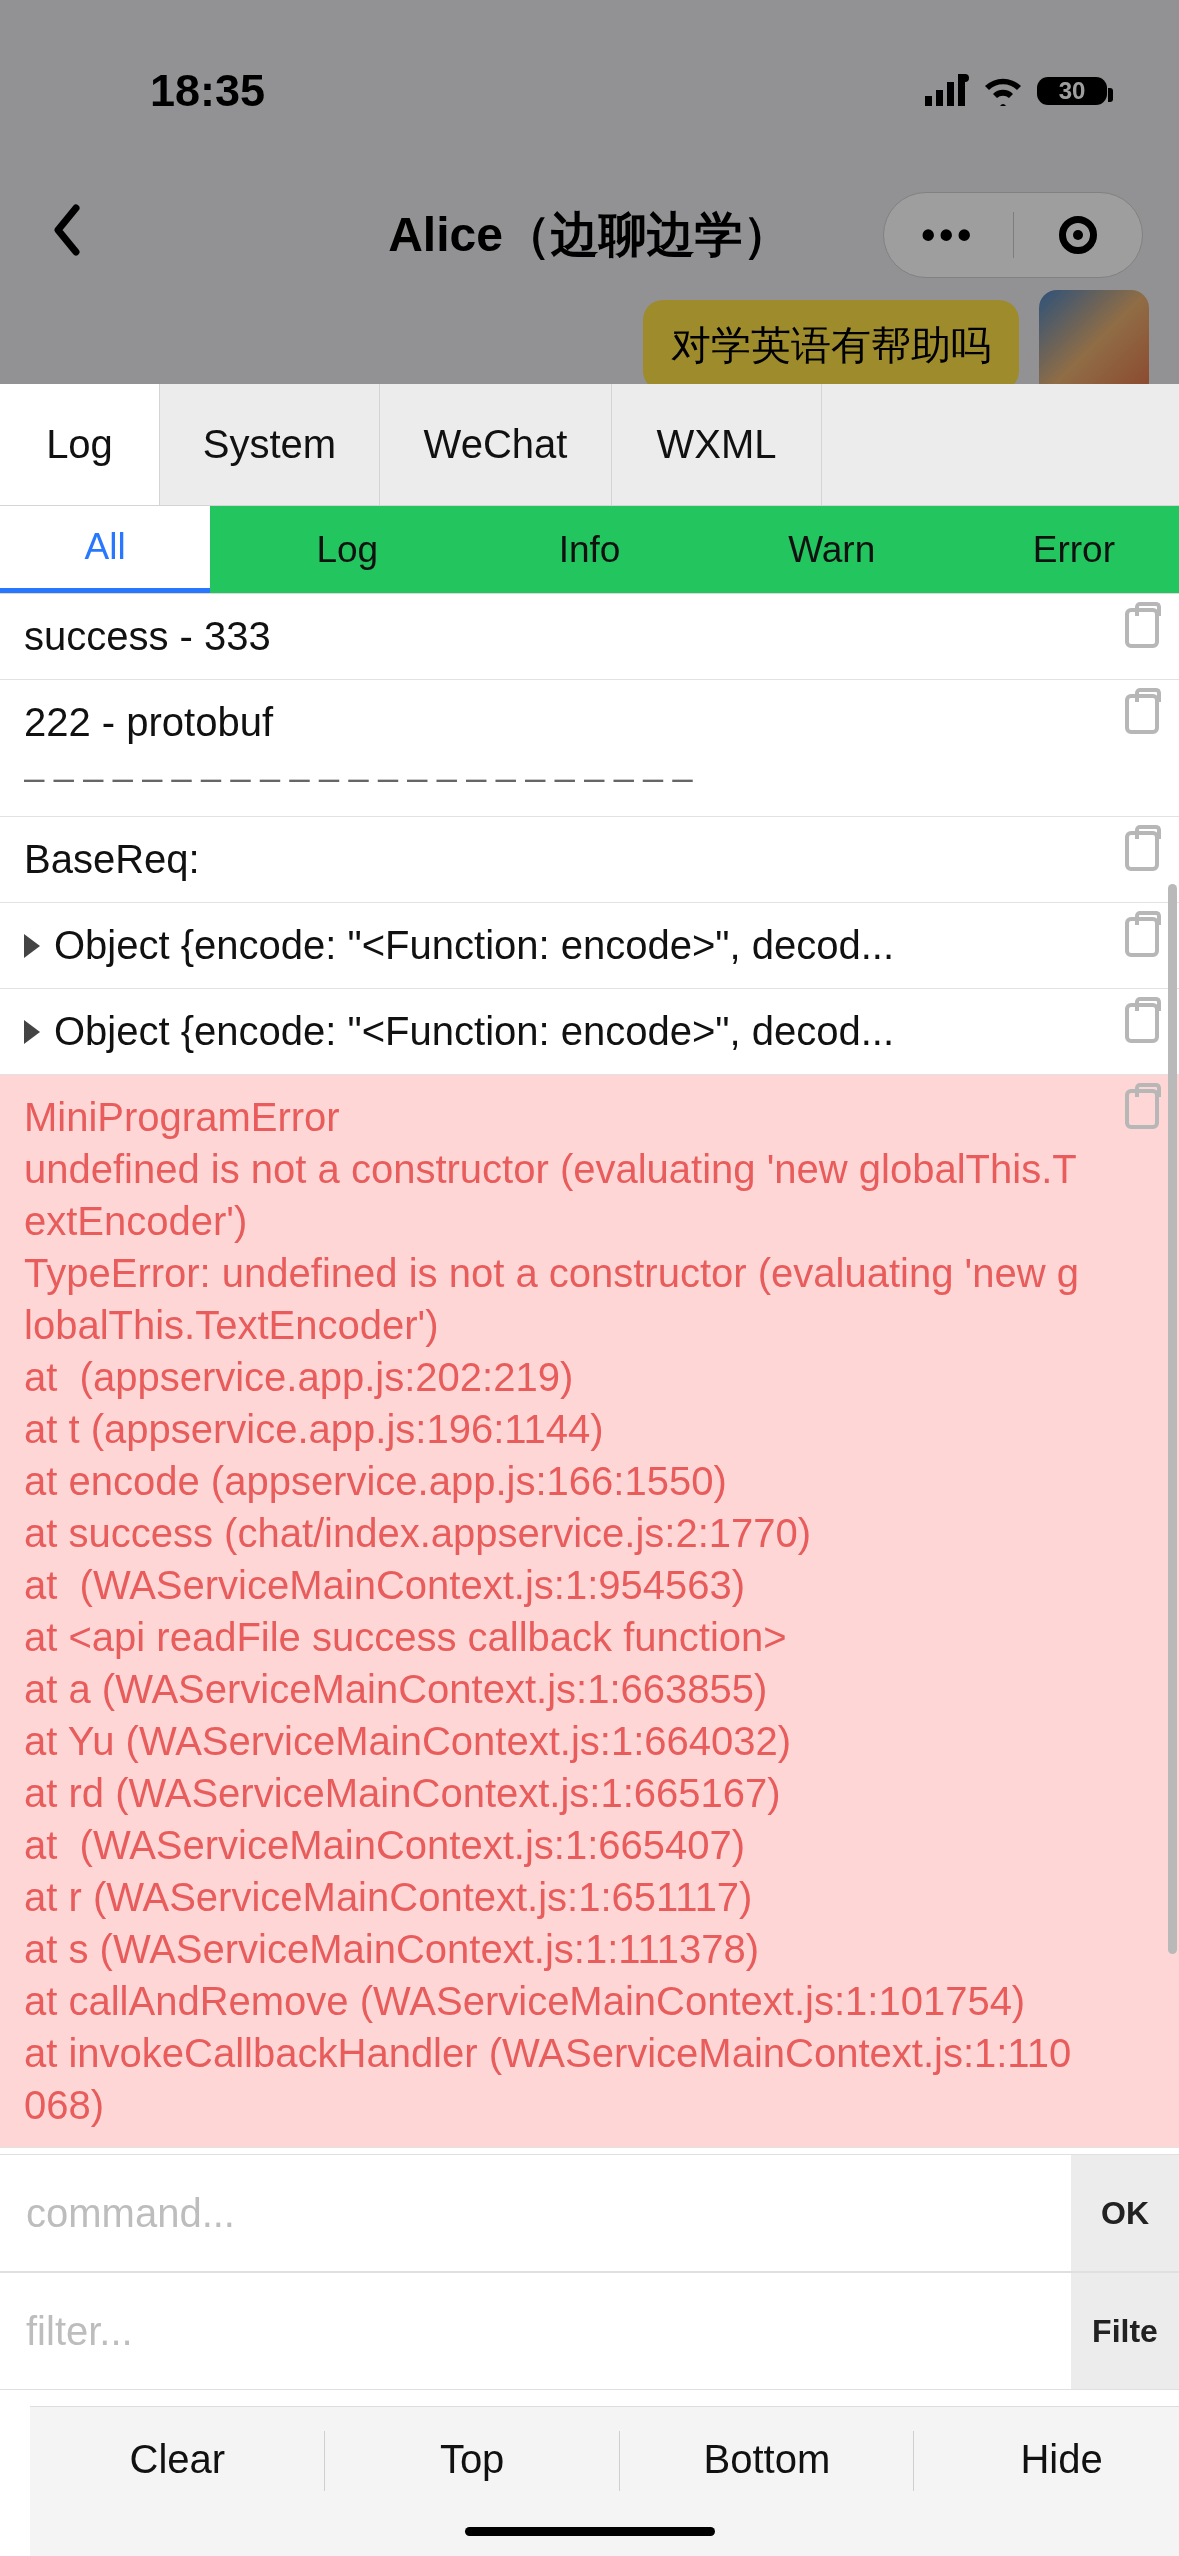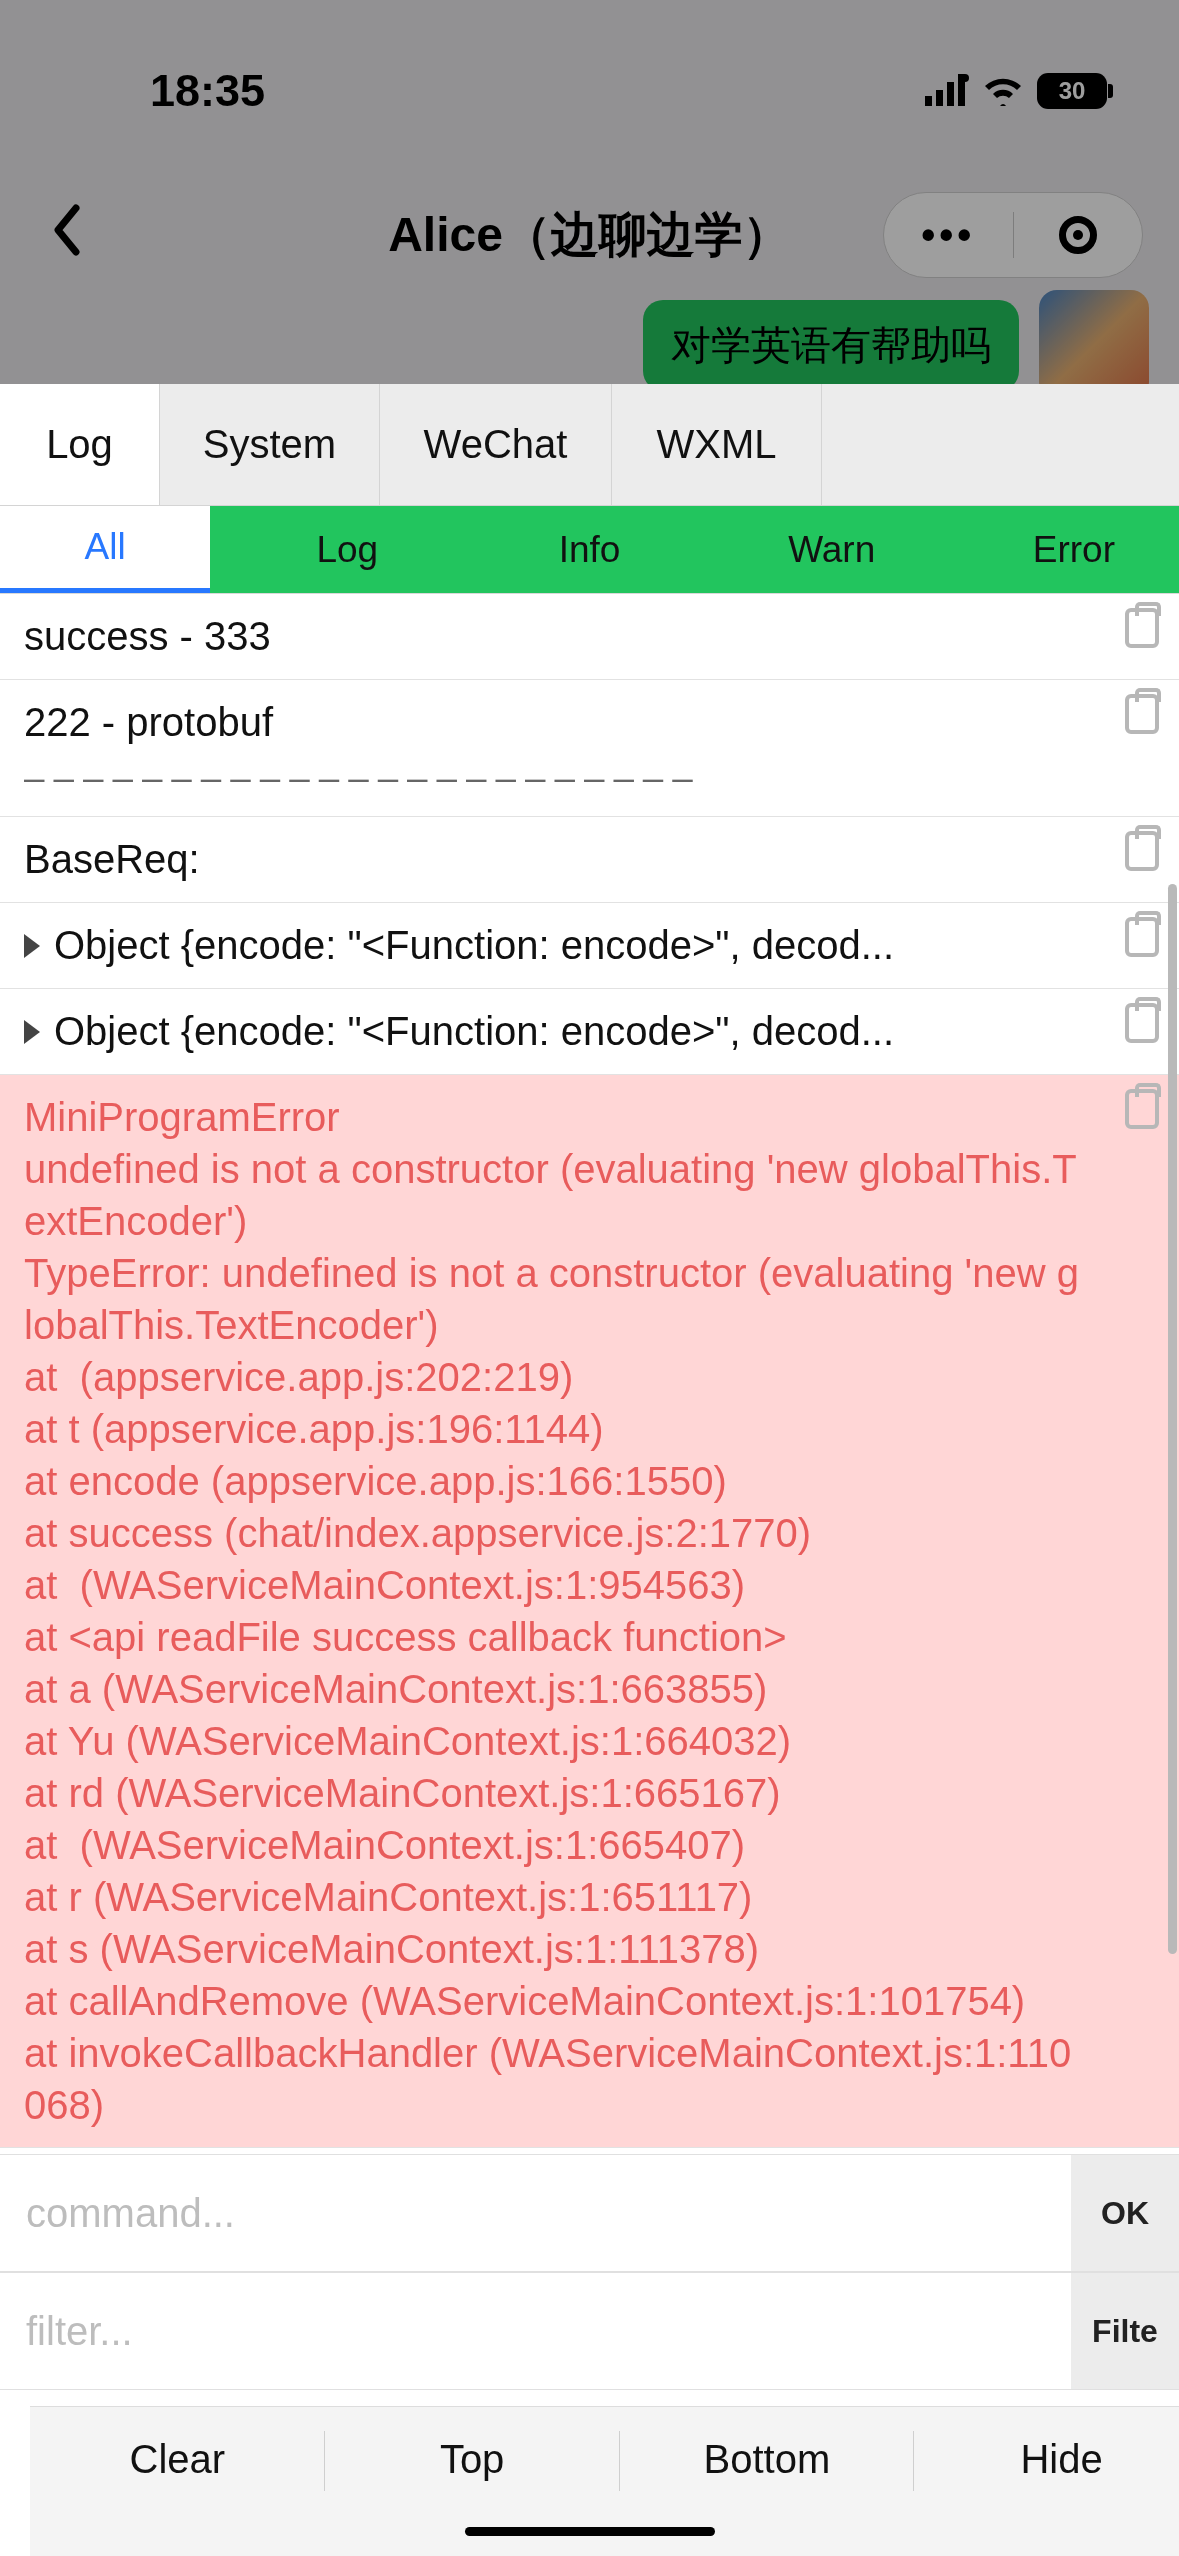--- a/index.html
+++ b/index.html
@@ -5,37 +5,37 @@
 * { margin:0; padding:0; box-sizing:border-box; -webkit-font-smoothing:antialiased; }
 html,body { width:1179px; height:2556px; background:#fff; font-family:-apple-system,"SF Pro Text","Helvetica Neue",Arial,sans-serif; overflow:hidden; }
 
 
 .backdrop { position:absolute; inset:0; background:#fff; }
 .app-top { position:absolute; left:0; top:0; width:100%; height:384px; background:#eceaed; filter:brightness(.62); }
 
 
 .status { position:absolute; top:46px; left:0; width:100%; height:90px; display:flex; align-items:center; justify-content:space-between; padding:0 72px 0 150px; font-weight:600; font-size:45px; color:#000; }
 .status-right { display:flex; align-items:center; gap:14px; }
-.batt { width:70px; height:36px; background:#000; border-radius:11px; color:#fff; font-size:24px; font-weight:700; display:flex; align-items:center; justify-content:center; position:relative; }
+.batt { width:70px; height:28px; background:#000; border-radius:11px; color:#fff; font-size:24px; font-weight:700; display:flex; align-items:center; justify-content:center; position:relative; }
 .batt::after { content:""; position:absolute; right:-6px; top:11px; width:5px; height:14px; background:#000; border-radius:0 3px 3px 0; }
 
 
 .nav { position:absolute; top:180px; left:0; width:100%; height:110px; display:flex; align-items:center; }
 .back { position:absolute; left:50px; font-size:60px; font-weight:400; }
 .title { width:100%; text-align:center; font-size:48px; font-weight:600; }
 .capsule { position:absolute; right:36px; display:flex; align-items:center; background:#fff; border:1px solid #d0d0d0; border-radius:60px; height:86px; width:260px; }
 .capsule .dots { flex:1; text-align:center; font-size:40px; letter-spacing:4px; font-weight:900; }
 .capsule .sep { width:1px; height:46px; background:#c9c9c9; }
 .capsule .target { flex:1; display:flex; align-items:center; justify-content:center; }
 .ring { width:38px; height:38px; border:7px solid #000; border-radius:50%; position:relative; }
 .ring::after { content:""; position:absolute; inset:7px; background:#000; border-radius:50%; }
 
 
 .bubble-row { position:absolute; top:290px; right:30px; display:flex; align-items:center; gap:20px; }
-.bubble { background:#22c55e; color:#000; font-size:40px; font-weight:500; padding:18px 28px; border-radius:20px; }
+.bubble { background:#fde047; color:#000; font-size:40px; font-weight:500; padding:18px 28px; border-radius:20px; }
 .avatar { width:110px; height:110px; border-radius:18px; background:linear-gradient(135deg,#4a84c4 0%,#e8b070 50%,#e07048 100%); }
 
 
 .vc { position:absolute; left:0; top:384px; width:100%; bottom:0; background:#fff; }
 .vc-tabs { display:flex; height:122px; border-bottom:1px solid #d4d4d4; }
 .vc-tabs .t { display:flex; align-items:center; justify-content:center; font-size:40px; color:#111; border-right:1px solid #d4d4d4; background:#ececec; }
 .vc-tabs .t.active { background:#fff; }
 .vc-tabs .t:nth-child(1){width:160px;} .vc-tabs .t:nth-child(2){width:220px;} .vc-tabs .t:nth-child(3){width:232px;} .vc-tabs .t:nth-child(4){width:210px;} .vc-tabs .t:last-child{flex:1;border-right:none;}
 
 .vc-sub { display:flex; height:88px; border-bottom:1px solid #d9d9d9; background:#22c55e;gap:32px; }

